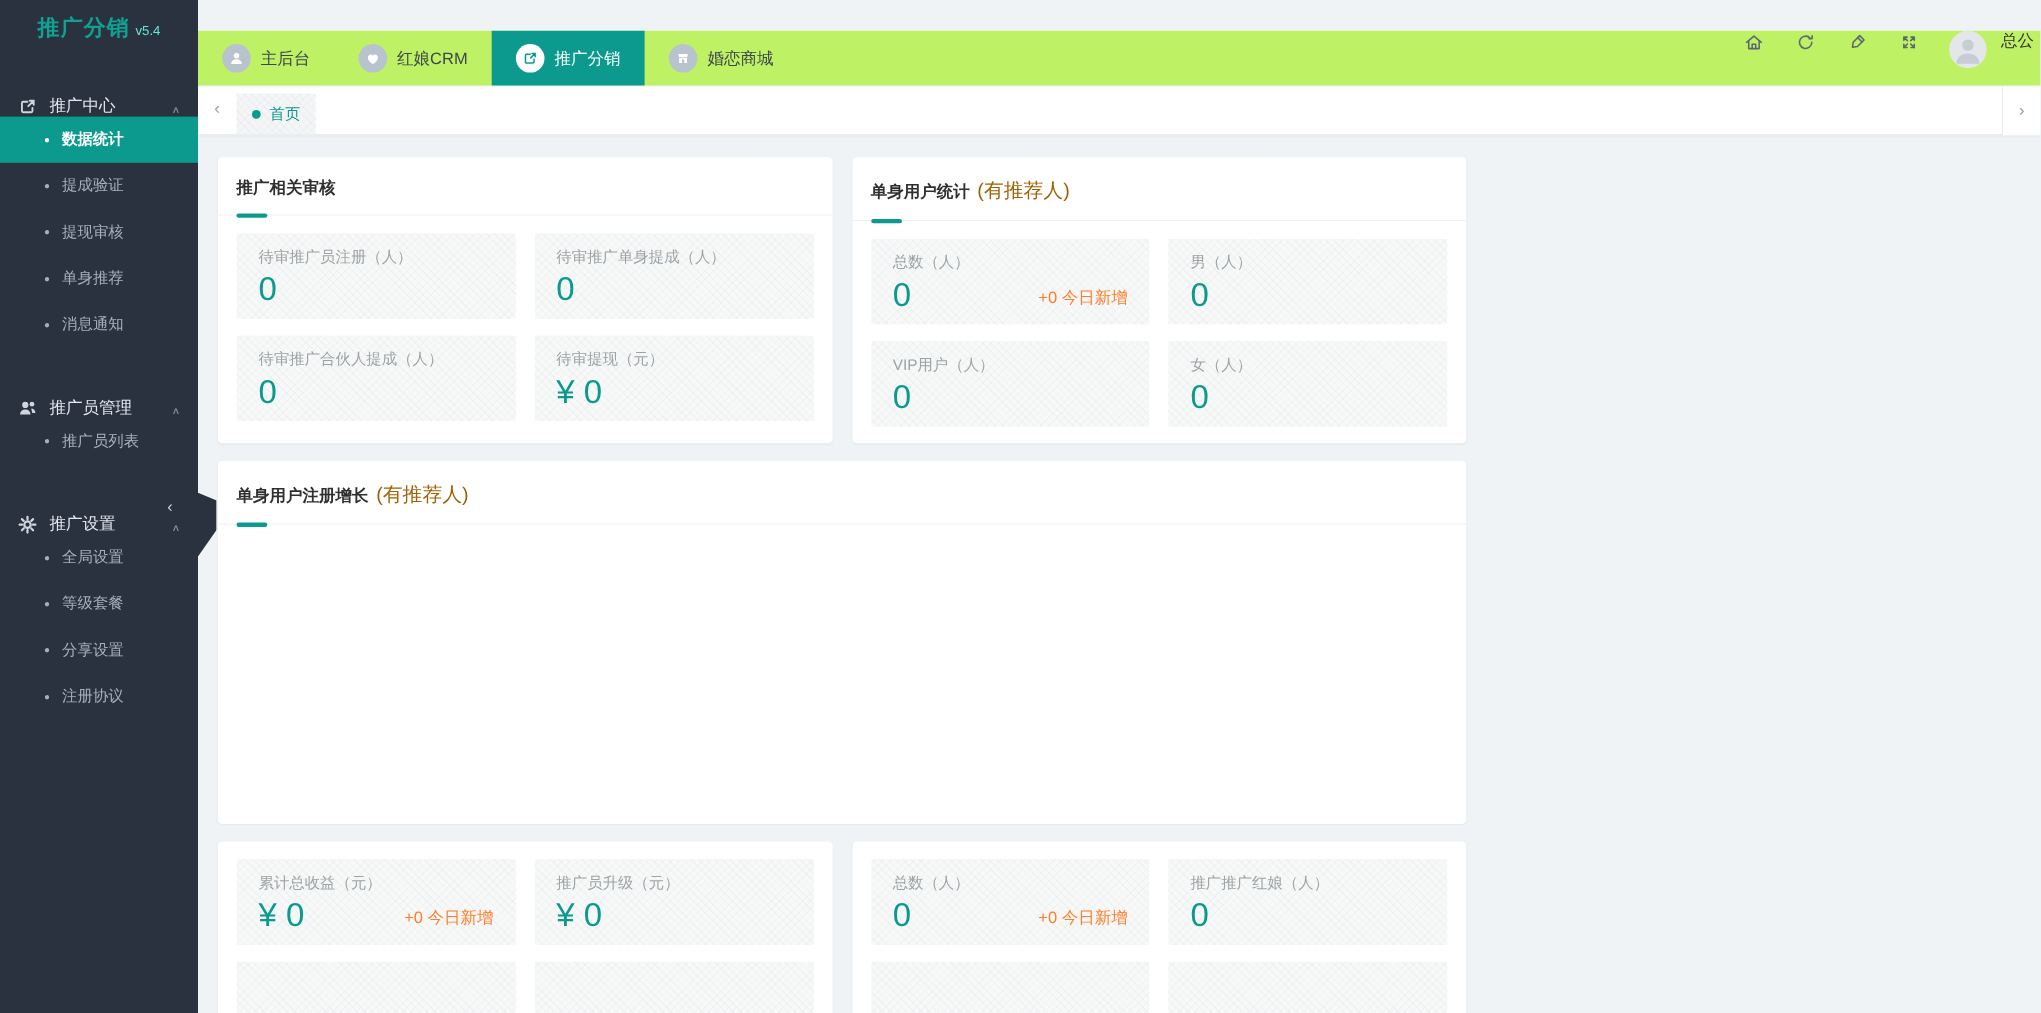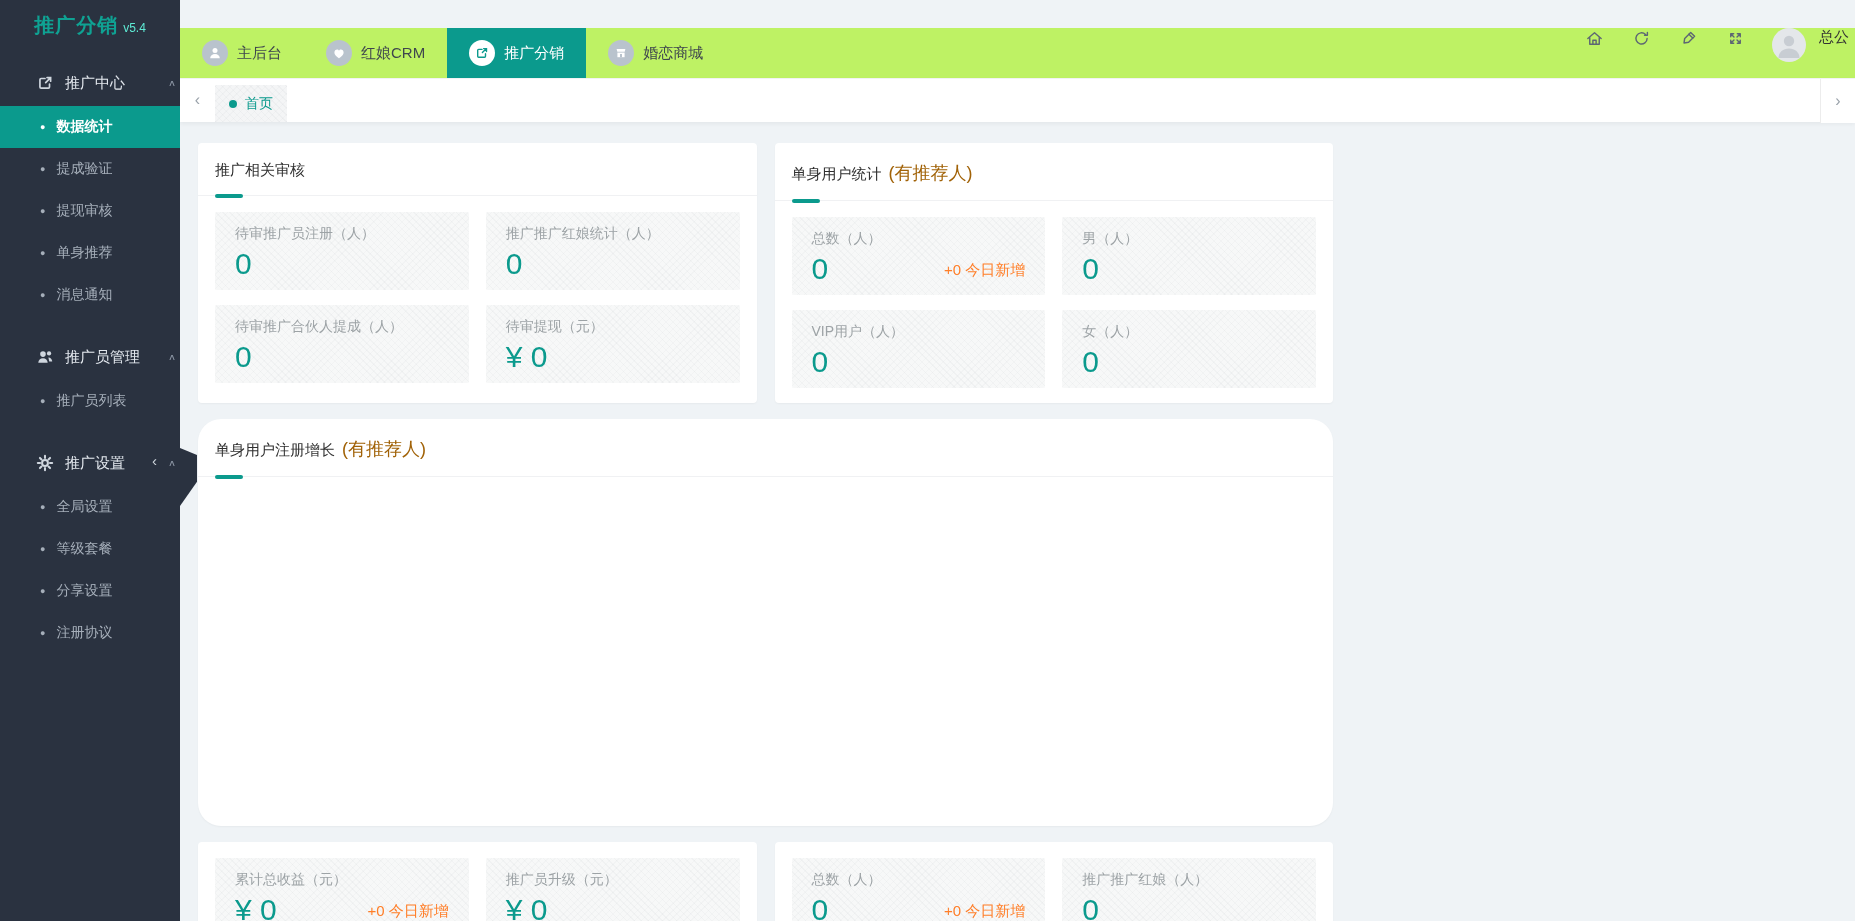--- a/index.html
+++ b/index.html
@@ -6,21 +6,21 @@
   html,body { width:1855px; height:921px; overflow:hidden; }
   body { font-family:"Liberation Sans","DejaVu Sans",sans-serif; background:#eff3f6; }
   .app { display:flex; width:1855px; height:921px; position:relative; }
 
   
   .sidebar { width:180px; min-width:180px; height:100%; background:#2a3240; color:#a6afba; position:relative; z-index:5; }
   .logo { height:50px; display:flex; align-items:center; justify-content:center; gap:5px; }
   .logo-text { color:#0fa293; font-size:20px; font-weight:bold; letter-spacing:1px; }
   .logo-ver { color:#5eead4; font-size:12px; margin-top:6px; }
   .menu { padding-top:10px; }
-  .group-title { height:46px; display:flex; align-items:center; padding:0 4px; color:#e3e8ee; font-size:15px; cursor:pointer;margin-left:32px; }
+  .group-title { height:46px; display:flex; align-items:flex-end; padding:0 16px; color:#e3e8ee; font-size:15px; cursor:pointer; }
   .group + .group { margin-top:18px; }
   .g-icon { width:18px; height:18px; margin-right:11px; display:inline-flex; }
   .g-icon svg { width:18px; height:18px; }
   .chev { margin-left:auto; color:#8b95a3; font-size:11px; transform:scaleY(.8); }
   .sub-item { height:42px; display:flex; align-items:center; padding-left:40px; font-size:14px; color:#a6afba; cursor:pointer; }
   .sub-item .bullet { font-size:9px; margin-right:11px; line-height:1; }
   .sub-item.active { background:#0b9a8d; color:#ffffff; font-weight:bold; }
   .collapse-handle { position:absolute; left:180px; top:448px; width:17px; height:58px; background:#2a3240; clip-path:polygon(0 0,100% 12%,100% 58%,0 100%); z-index:6; cursor:pointer; }
   .collapse-chev { position:absolute; left:152px; top:452px; color:#cfd6dd; font-size:15px; z-index:7; cursor:pointer; }
 
@@ -50,24 +50,24 @@
       background-image:repeating-linear-gradient(45deg, rgba(120,130,140,.05) 0 1px, transparent 1px 5px),
                        repeating-linear-gradient(-45deg, rgba(120,130,140,.04) 0 1px, transparent 1px 5px); }
   .tab-dot { width:8px; height:8px; border-radius:50%; background:#0b9a8d; }
 
   
   .content { flex:1; background:#eff3f6; padding:21px 18px; overflow:hidden; }
   .cards-col { width:1135px; display:flex; flex-direction:column; gap:16px; }
   .row2 { display:flex; gap:18px; }
   .card { background:#ffffff; border-radius:4px; box-shadow:0 1px 2px rgba(0,0,0,.04); position:relative; }
   .card.half { width:558.5px; height:260px; }
-  .card.wide { width:1135px; height:407px;border-radius:23px; }
+  .card.wide { width:1135px; height:330px; }
   .card.half.tall { height:350px; }
   .card-head { display:flex; align-items:baseline; padding:18px 17px 15px; border-bottom:1px solid #f0f1f3; position:relative; }
-  .card-title { font-size:15px; font-weight:normal; color:#2f2f2f; }
+  .card-title { font-size:15px; font-weight:bold; color:#2f2f2f; }
   .card-sub { font-size:18px; color:#a16207; margin-left:7px;text-align:right; }
   .accent { position:absolute; left:17px; bottom:-2.5px; width:28px; height:4px; border-radius:2px; background:#0b9a8d; }
   .stat-grid { display:grid; grid-template-columns:1fr 1fr; gap:15px 17px; padding:16px 17px 0; }
   .stat { height:78px; padding:13px 20px 0; border-radius:2px;
       background-color:#f7f8f8;
       background-image:repeating-linear-gradient(45deg, rgba(120,130,140,.05) 0 1px, transparent 1px 5px),
                        repeating-linear-gradient(-45deg, rgba(120,130,140,.04) 0 1px, transparent 1px 5px); }
   .stat-label { font-size:14px; color:#9da3a6; }
   .stat-row { display:flex; align-items:flex-end; margin-top:5px; }
   .stat-value { font-size:30px; line-height:1.05; color:#0b9a8d; }
@@ -282,21 +282,21 @@
               <span class="accent"></span>
             </div>
             <div class="stat-grid">
               <div class="stat">
                 <div class="stat-label">待审推广员注册（人）</div>
                 <div class="stat-row">
                     <span class="stat-value">0</span>
                   </div>
               </div>
               <div class="stat">
-                <div class="stat-label">推广推广红娘统计（人）</div>
+                <div class="stat-label">待审推广单身提成（人）</div>
                 <div class="stat-row">
                     <span class="stat-value">0</span>
                   </div>
               </div>
               <div class="stat">
                 <div class="stat-label">待审推广合伙人提成（人）</div>
                 <div class="stat-row">
                     <span class="stat-value">0</span>
                   </div>
               </div>

